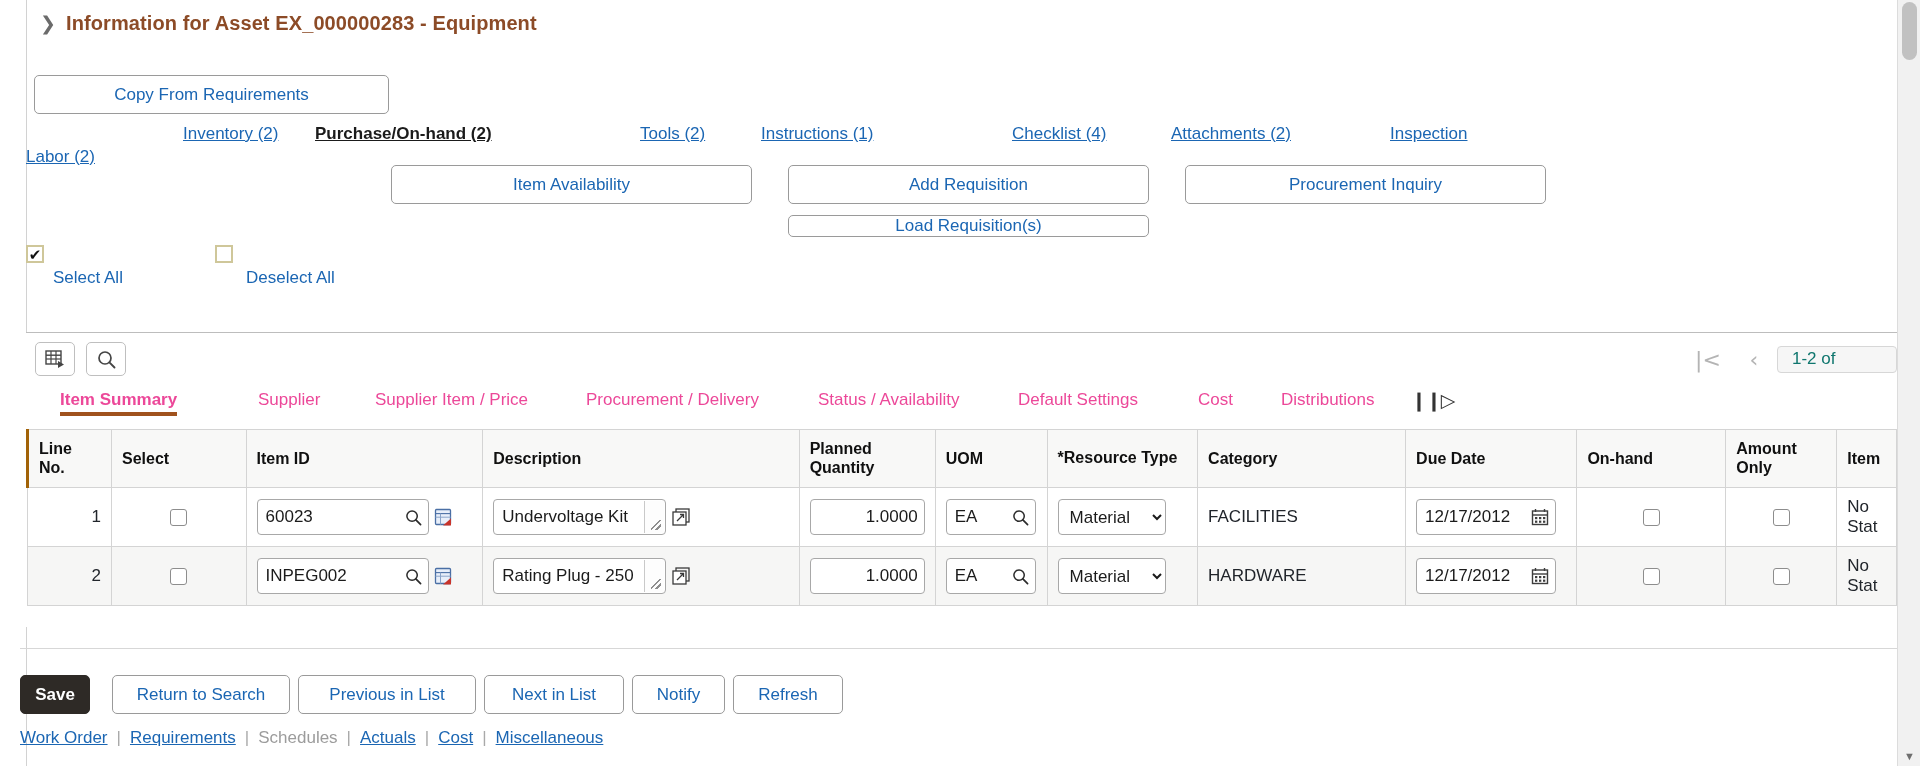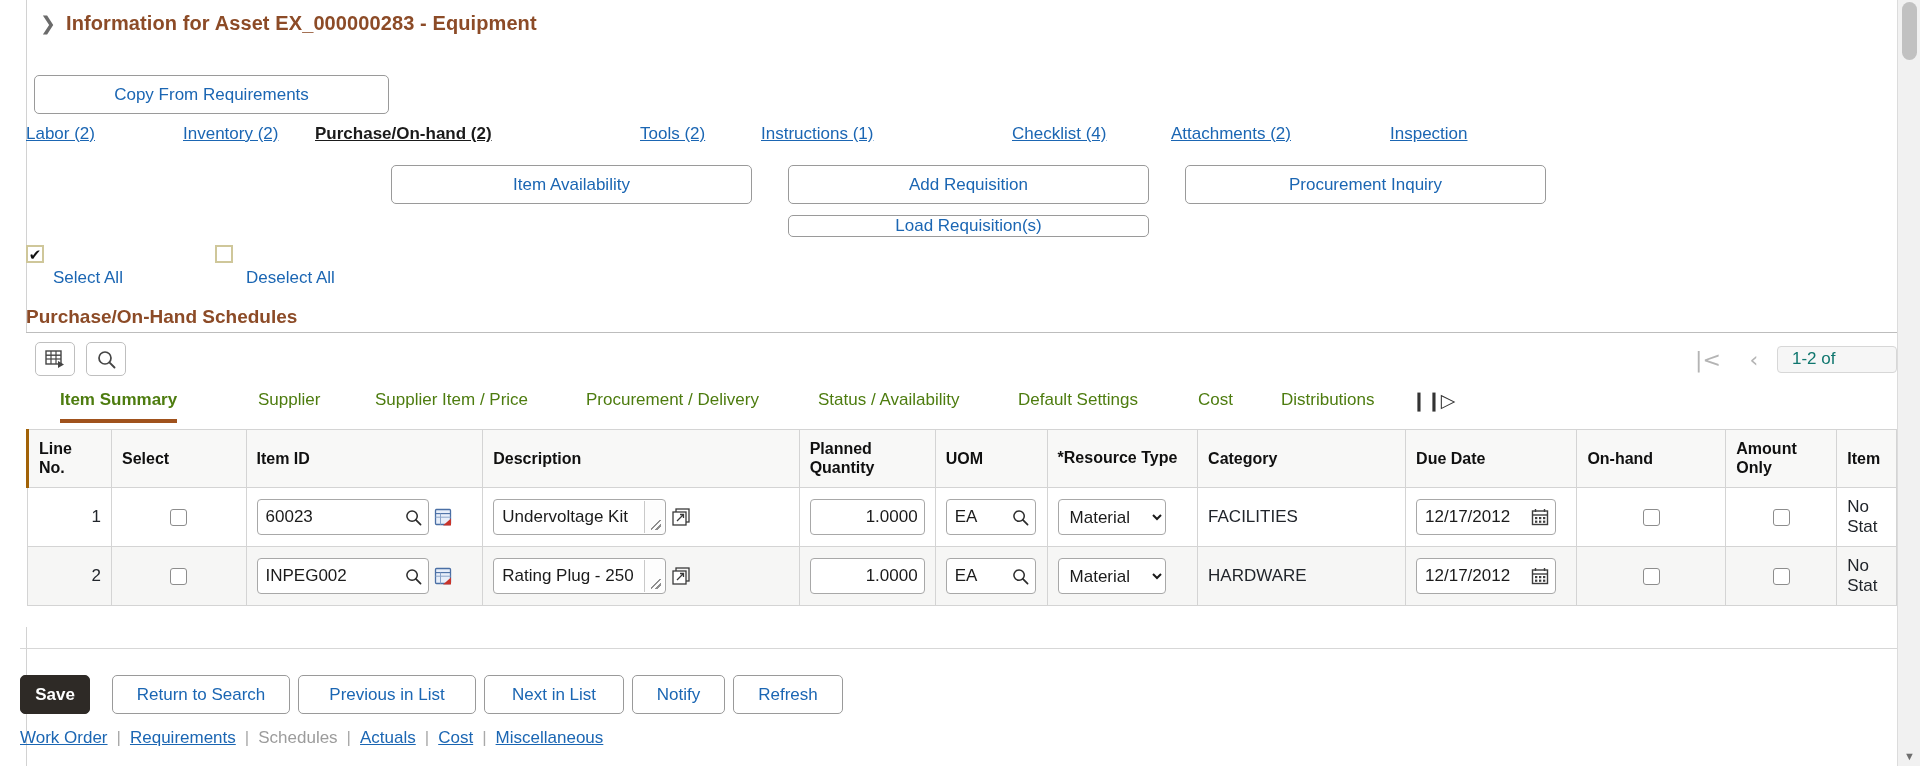--- a/index.html
+++ b/index.html
@@ -92,22 +92,22 @@
   }
   .pgcount {
     height:27px; min-width:120px; border:1px solid #d7d7d7; border-radius:4px;
     background:#f6f6f6; color:#0f766e; font-size:17px;
     display:flex; align-items:center; padding:0 14px; white-space:nowrap;
   }
 
   
   .inner-tabs { position:relative; height:44px; background:#fff; }
   .itab {
-    position:absolute; top:5px; font-size:17px; color:#4d7c0f; cursor:pointer;
-    white-space:nowrap; padding-bottom:9px;
+    position:absolute; top:5px; font-size:17px; color:#ec4899; cursor:pointer;
+    white-space:nowrap; padding-bottom:2px;
   }
   .itab.active { font-weight:bold; border-bottom:4px solid #a0521d; }
   #itab-more { position:absolute; top:4px; font-size:19px; color:#333; cursor:pointer; letter-spacing:-1px; }
 
   
   .tbl-wrap { position:relative; width:1871px; height:auto; overflow:hidden; }
   table.grid { border-collapse:collapse; table-layout:fixed; }
   table.grid th {
     background:#f8f8f7; border:1px solid #d4d4d4; border-left:none;
     font-size:16px; font-weight:bold; color:#101010; text-align:left;
@@ -207,21 +207,21 @@
   <div class="left-rail"></div>
 
   <div class="sec-header">
     <span class="chev">❯</span>
     <span>Information for Asset EX_000000283 - Equipment</span>
   </div>
 
   <div class="btn" id="copy-req-btn">Copy From Requirements</div>
 
   <div class="toplinks">
-    <span class="toplink" style="left:0px;">Labor (2)</span>
+    <span class="toplink" style="left:0px;margin-top:23px;">Labor (2)</span>
     <span class="toplink" style="left:157px;">Inventory (2)</span>
     <span class="toplink active" style="left:289px;">Purchase/On-hand (2)</span>
     <span class="toplink" style="left:614px;">Tools (2)</span>
     <span class="toplink" style="left:735px;">Instructions (1)</span>
     <span class="toplink" style="left:986px;">Checklist (4)</span>
     <span class="toplink" style="left:1145px;">Attachments (2)</span>
     <span class="toplink" style="left:1364px;">Inspection</span>
   </div>
 
   <div class="btn" id="item-avail-btn">Item Availability</div>
@@ -229,21 +229,20 @@
   <div class="btn" id="proc-inq-btn">Procurement Inquiry</div>
   <div class="btn" id="load-req-btn">Load Requisition(s)</div>
 
   <div class="sel-box" id="selall-box">
     <span>✔</span>
   </div>
   <div class="sel-box" id="deselall-box"></div>
   <span class="sel-label" id="selall-label">Select All</span>
   <span class="sel-label" id="deselall-label">Deselect All</span>
 
-  <div id="grid-title">Purchase/On-Hand Schedules</div>
 
   <div class="grid-panel">
 
     <div class="grid-toolbar">
       <div class="tbtn" id="personalize-btn">
         <svg width="20" height="18" viewBox="0 0 20 18" aria-hidden="true">
           <rect x="1" y="1" width="15" height="13" fill="none" stroke="#454545" stroke-width="1.4"></rect>
           <line x1="1" y1="5.2" x2="16" y2="5.2" stroke="#454545" stroke-width="1.4"></line>
           <line x1="1" y1="9" x2="16" y2="9" stroke="#454545" stroke-width="1.2"></line>
           <line x1="6" y1="1" x2="6" y2="14" stroke="#454545" stroke-width="1.2"></line>

